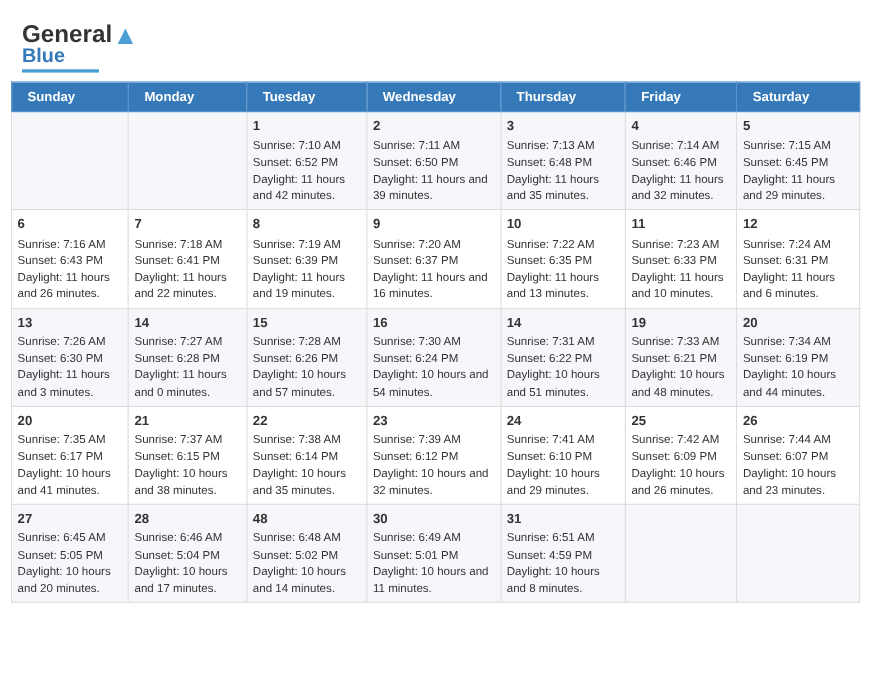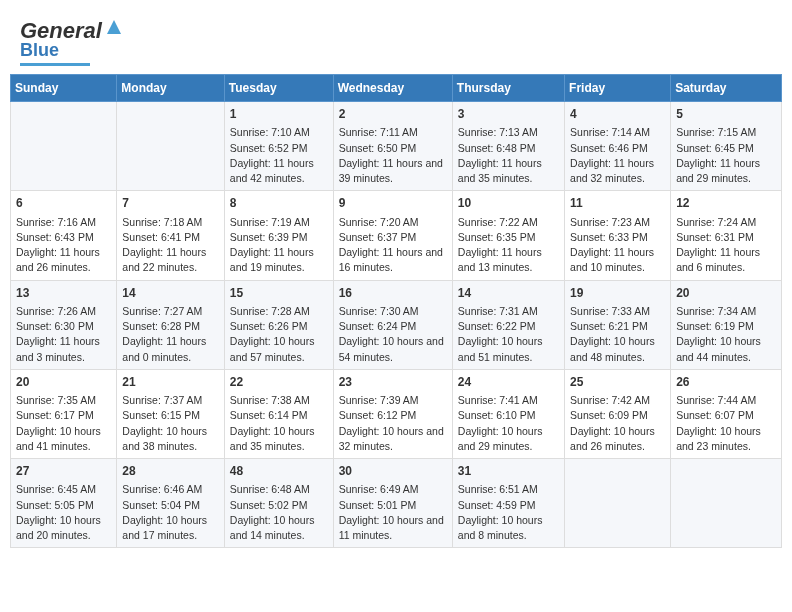--- a/index.html
+++ b/index.html
@@ -34,21 +34,21 @@
       color: #555;
     }
     table {
       width: 100%;
       border-collapse: collapse;
       font-size: 11px;
     }
     thead tr th {
       background: #3579b8;
       color: #fff;
-      padding: 6px 4px;
+      padding: 6px 14px;
       text-align: left;
       font-size: 12px;
       font-weight: bold;
       border: 1px solid #5a95cc;
     }
     tbody tr td {
       vertical-align: top;
       padding: 4px 5px;
       border: 1px solid #ddd;
       min-height: 70px;
@@ -74,21 +74,21 @@
     }
     .empty-cell {
       background: #f5f7fa;
     }
   </style>
 </head>
 <body>
 
 <div class="header">
   <div class="logo">
-    <div style="display:flex; align-items:flex-start;font-style:italic;">
+    <div style="display:flex; align-items:flex-end;">
       <span style="font-size:22px; font-weight:bold; color:#333;">General</span>
       <svg width="22" height="22" viewBox="0 0 22 22" style="margin-left:1px; margin-top:-2px;">
         <polygon points="4,18 11,4 18,18" fill="#4a9fd4"></polygon>
       </svg>
     </div>
     <div style="display:flex; align-items:center; margin-top:-4px;">
       <span style="font-size:18px; font-weight:bold; color:#3579b8;">Blue</span>
     </div>
     <div style="height:3px; background:#4a9fd4; width:70px; margin-top:2px;"></div>
   </div>

